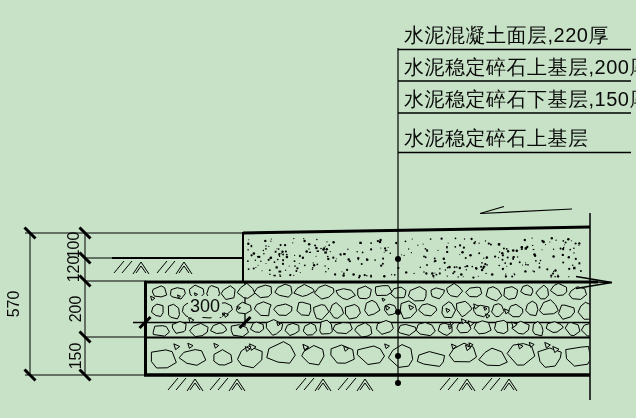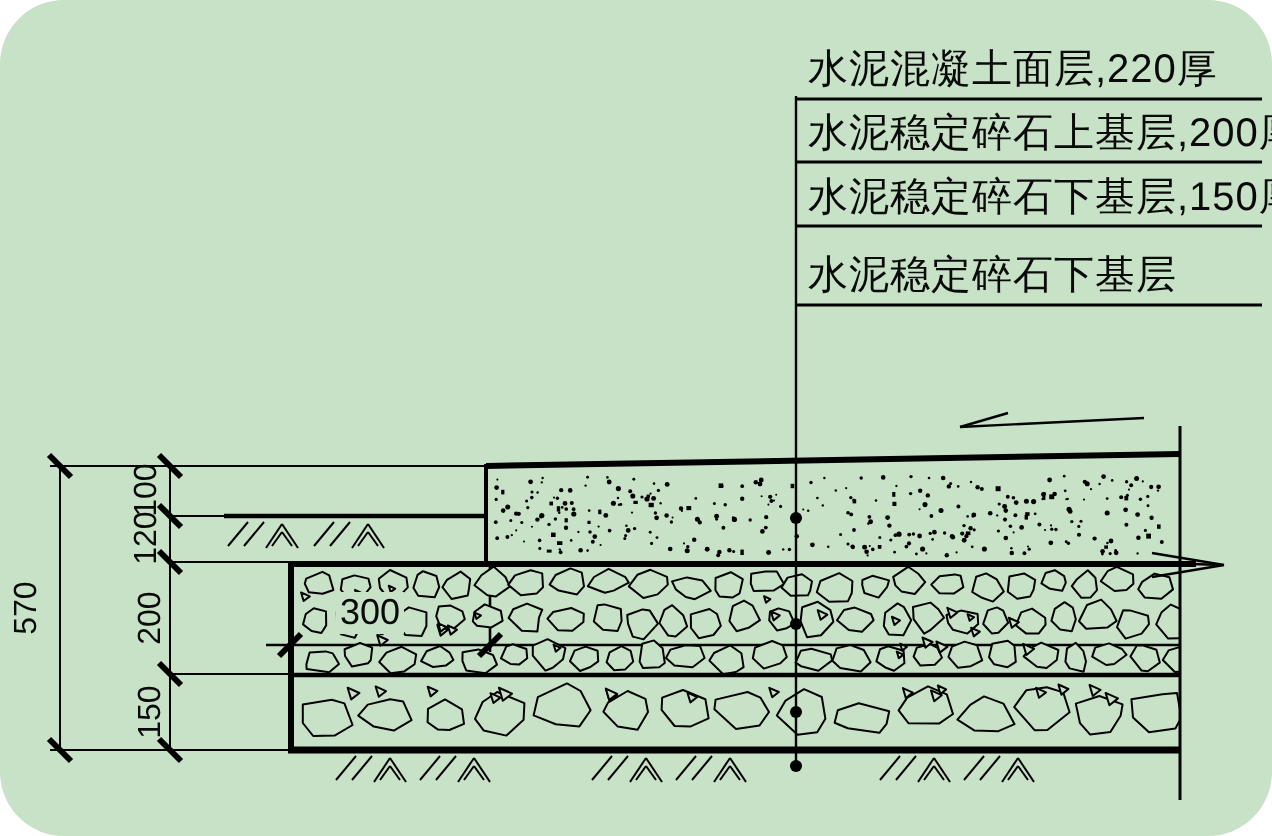--- a/index.html
+++ b/index.html
@@ -9,26 +9,26 @@
     overflow:hidden;
     font-family:"Liberation Sans", sans-serif;
     color:#0a0a0a;
   }
   #drawing-svg{position:absolute;left:0;top:0;}
   .txt{position:absolute;white-space:nowrap;color:#0a0a0a;}
   .callout{font-size:20px;letter-spacing:0.5px;line-height:24px;font-weight:400;}
   .dim{font-size:16px;line-height:16px;text-align:center;}
   .rot{transform:rotate(-90deg);transform-origin:center center;}
   .slope{font-size:21px;letter-spacing:1px;}
-  .offset-dim{font-size:18px;padding:0 2px;}
+  .offset-dim{font-size:18px;padding:0 2px;margin-left:20px;}
 </style>
 </head>
 <body>
 
-<div id="canvas" style="background: rgb(199, 226, 199); border-radius: 32px;">
+<div id="canvas" style="background: rgb(199, 226, 199);">
 
   <svg id="drawing-svg" width="636" height="418" viewBox="0 0 636 418">
 
     <g stroke="#000" stroke-width="1" fill="none">
       <line x1="25" y1="233" x2="243" y2="233"></line>
       <line x1="30" y1="233" x2="30" y2="375"></line>
       <line x1="85" y1="233" x2="85" y2="375"></line>
       <line x1="85" y1="258" x2="112" y2="258"></line>
       <line x1="85" y1="281" x2="146" y2="281"></line>
       <line x1="85" y1="337" x2="146" y2="337"></line>
@@ -606,21 +606,21 @@
       <circle cx="398" cy="259" r="3"></circle>
       <circle cx="398" cy="312" r="3"></circle>
       <circle cx="398" cy="356" r="3"></circle>
       <circle cx="398" cy="383" r="3"></circle>
     </g>
   </svg>
 
   <div class="txt callout" style="left:404px;top:23px;">水泥混凝土面层,220厚</div>
   <div class="txt callout" style="left:404px;top:55px;">水泥稳定碎石上基层,200厚</div>
   <div class="txt callout" style="left:404px;top:87px;">水泥稳定碎石下基层,150厚</div>
-  <div class="txt callout" style="left:404px;top:126px;">水泥稳定碎石下基层</div>
+  <div class="txt callout" style="left:404px;top:126px;">水泥稳定碎石上基层</div>
 
 
   <div class="txt offset-dim" style="left:168px;top:296px;background:#c7e2c7;">300</div>
 
   <div class="txt dim rot" style="left:-16px;top:296px;width:60px;">570</div>
   <div class="txt dim rot" style="left:50px;top:237px;width:48px;">100</div>
   <div class="txt dim rot" style="left:50px;top:261px;width:48px;">120</div>
   <div class="txt dim rot" style="left:52px;top:301px;width:48px;">200</div>
   <div class="txt dim rot" style="left:52px;top:348px;width:48px;">150</div>
 </div>

